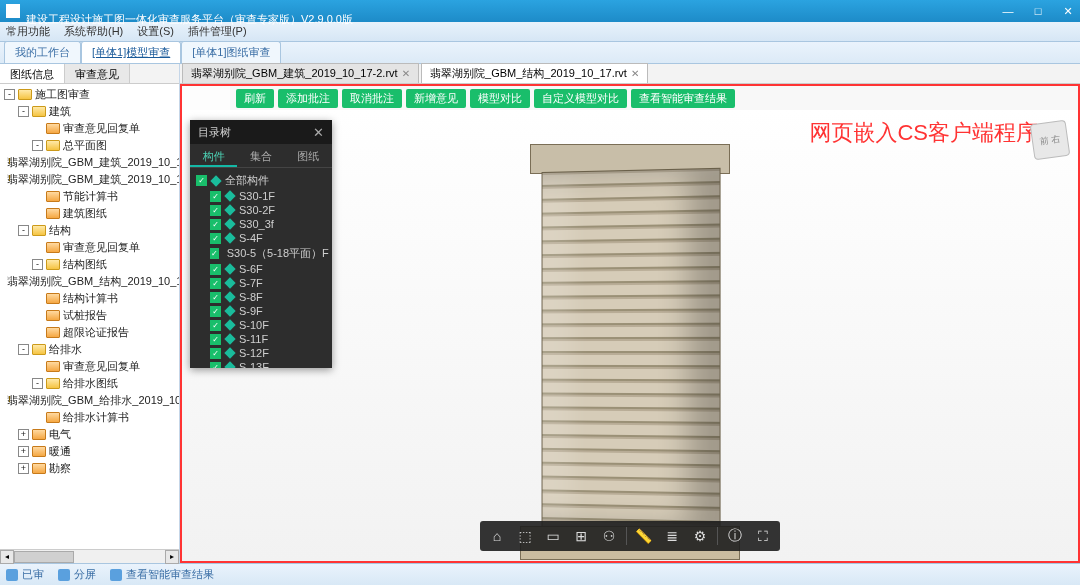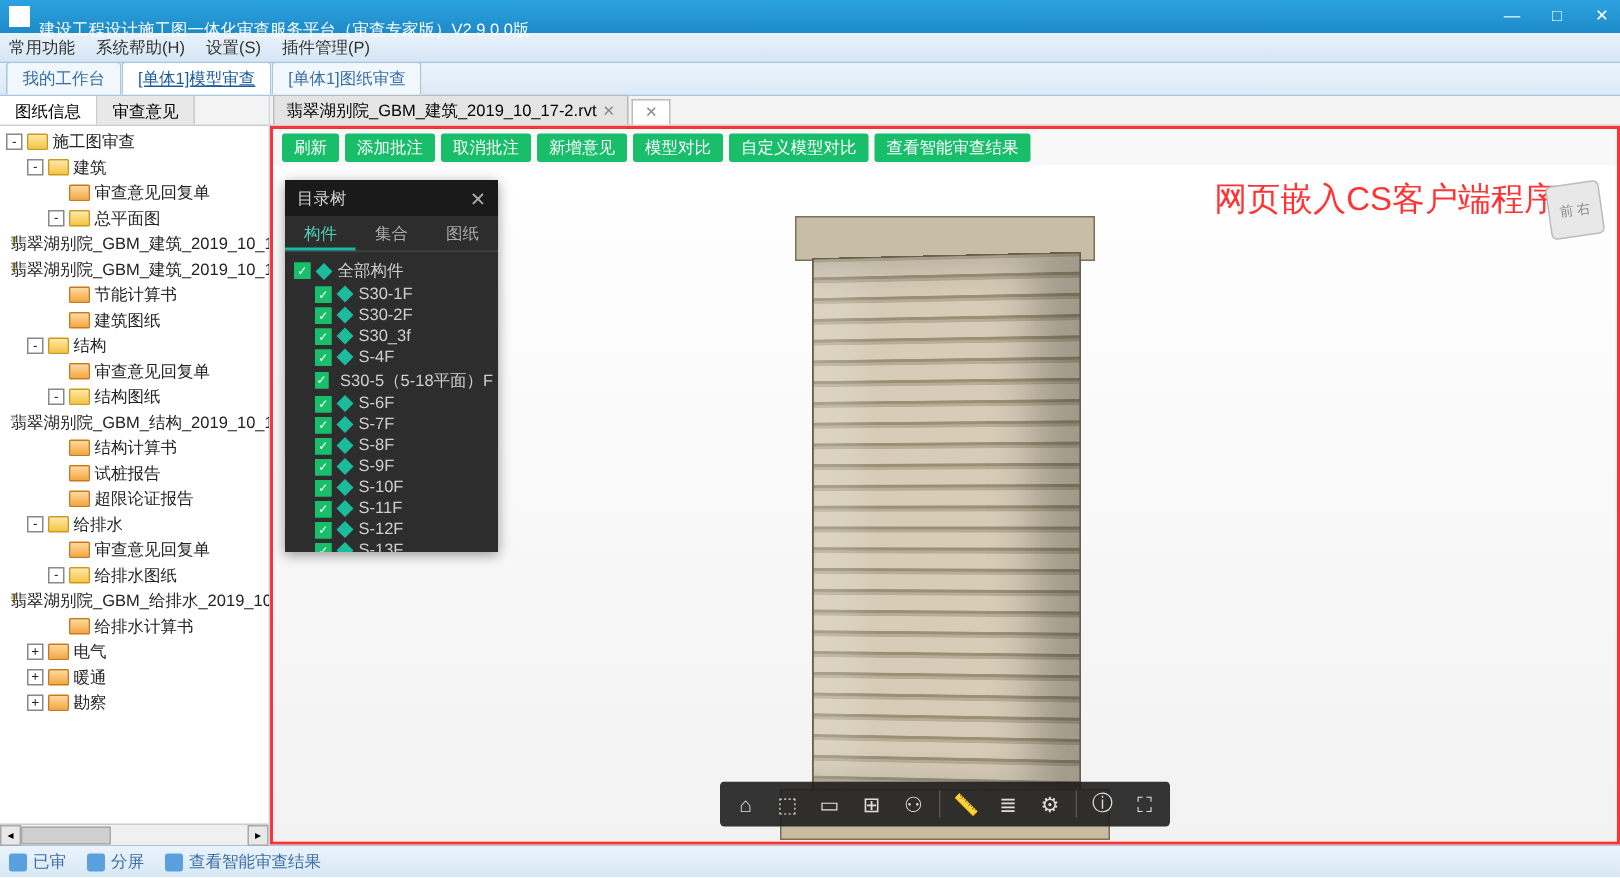--- a/index.html
+++ b/index.html
@@ -47,21 +47,21 @@
 .scroll-track { flex: 1; height: 14px; position: relative; }
 .scroll-thumb { position: absolute; left: 0; width: 60px; height: 12px; top: 1px; background: #d0d0d0; border: 1px solid #aaa; }
 
 
 .right-panel { flex: 1; display: flex; flex-direction: column; }
 .doc-tabs { height: 20px; background: #f3f3f3; display: flex; align-items: flex-end; font-size: 11px; border-bottom: 1px solid #ccc; padding-left: 2px; }
 .doc-tab { padding: 2px 8px; border: 1px solid #bbb; border-bottom: none; background: #e4e4e4; margin-right: 2px; cursor: pointer; display: flex; align-items: center; gap: 4px; }
 .doc-tab.active { background: #fff; font-weight: 500; }
 .doc-close { color: #888; font-size: 10px; }
 
-.viewer-wrap { flex: 1; border: 2px solid #ff3333; position: relative; background: #fdfdfd; overflow: hidden; }
+.viewer-wrap { flex: 1; border: 2px solid #ff3333; position: relative; background: #fdfdfd; overflow: hidden; padding-left: 48px; }
 
 .action-bar { height: 24px; display: flex; align-items: center; gap: 4px; padding: 3px 6px; background: #f8f8f8; }
 .action-btn { height: 19px; padding: 0 8px; font-size: 11px; color: #fff; border: none; border-radius: 2px; cursor: pointer; }
 .btn-green { background: #19be6b; }
 
 .viewer-body { position: absolute; top: 24px; left: 0; right: 0; bottom: 0; background: linear-gradient(#ffffff, #f2f2f2); }
 
 
 .dir-panel { position: absolute; left: 8px; top: 10px; width: 142px; background: #2d2d2d; color: #cfcfcf; font-size: 11px; box-shadow: 0 2px 8px rgba(0,0,0,0.4); }
 .dir-header { height: 24px; background: #1a1a1a; display: flex; align-items: center; padding: 0 8px; justify-content: space-between; }
@@ -277,20 +277,21 @@
     </div>
   </div>
 
   <div class="right-panel">
     <div class="doc-tabs" id="doctabs">
         <div class="doc-tab">
           <span>翡翠湖别院_GBM_建筑_2019_10_17-2.rvt</span>
           <span class="doc-close">✕</span>
         </div>
         <div class="doc-tab active">
+          <span>翡翠湖别院_GBM_结构_2019_10_17.rvt</span>
           <span class="doc-close">✕</span>
         </div>
       </div>
 
     <div class="viewer-wrap">
       <div class="action-bar" id="actionbar">
           <button class="action-btn btn-green">刷新</button>
           <button class="action-btn btn-green">添加批注</button>
           <button class="action-btn btn-green">取消批注</button>
           <button class="action-btn btn-green">新增意见</button>

